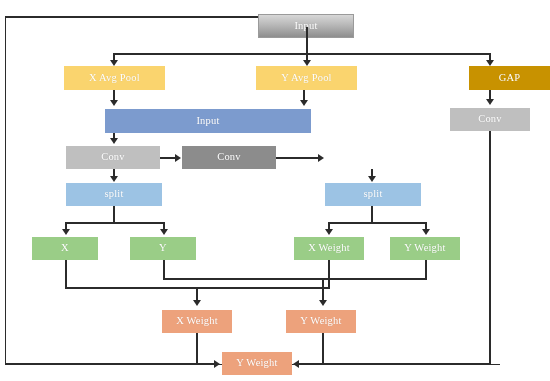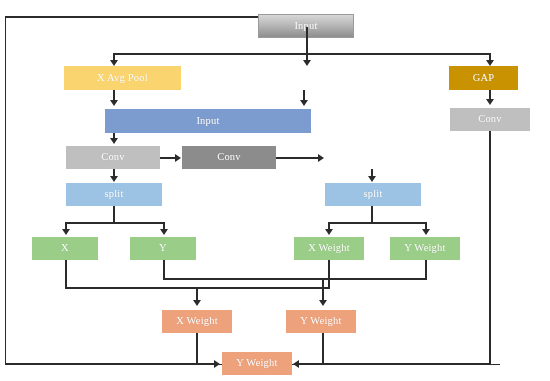--- a/index.html
+++ b/index.html
@@ -73,26 +73,29 @@
 
   <div id="frame"></div>
 
   <div class="mask" style="left:311px;top:12px;width:236px;height:9px;"></div>
   <div class="mask" style="left:500px;top:12px;width:50px;height:356px;"></div>
 
   <div class="node n-input" style="left:258px;top:14px;width:96px;height:24px;">
     <span>Input</span>
   </div>
 
-  <div class="node n-yellow" style="left:64px;top:66px;width:117px;height:24px;">
+  <div class="node n-yellow" style="left:64px;top:66px;width:101px;height:24px;">
     <span>X Avg Pool</span>
   </div>
 
-
-  <div class="node n-gold" style="left:449px;top:66px;width:69px;height:24px;">
+  <div class="node n-yellow" style="left:256px;top:66px;width:101px;height:24px;">
+    <span>Y Avg Pool</span>
+  </div>
+
+  <div class="node n-gold" style="left:469px;top:66px;width:81px;height:24px;">
     <span>GAP</span>
   </div>
 
   <div class="node n-blue" style="left:105px;top:109px;width:206px;height:24px;">
     <span>Input</span>
   </div>
 
   <div class="node n-grayL" style="left:450px;top:108px;width:80px;height:23px;">
     <span>Conv</span>
   </div>

